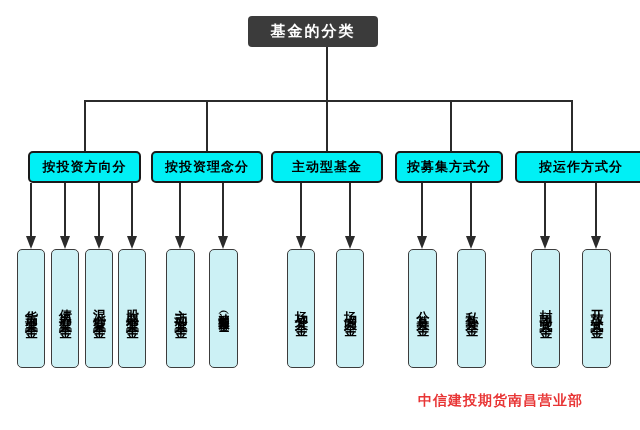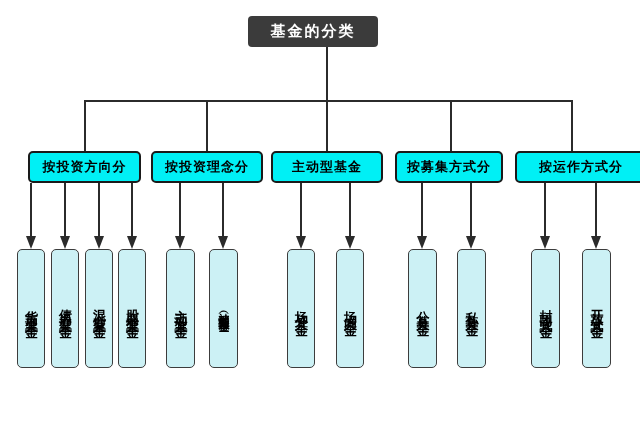--- a/index.html
+++ b/index.html
@@ -101,14 +101,15 @@
 
   <div class="leaf-box" style="left:287px;width:28px">场外基金</div>
   <div class="leaf-box" style="left:336px;width:28px">场内基金</div>
 
   <div class="leaf-box" style="left:408px;width:29px">公募基金</div>
   <div class="leaf-box" style="left:457px;width:29px">私募基金</div>
 
   <div class="leaf-box" style="left:531px;width:29px">封闭式基金</div>
   <div class="leaf-box" style="left:582px;width:29px">开放式基金</div>
 
+  <div class="watermark">中信建投期货南昌营业部</div>
 
 </div>
 
 </body></html>

